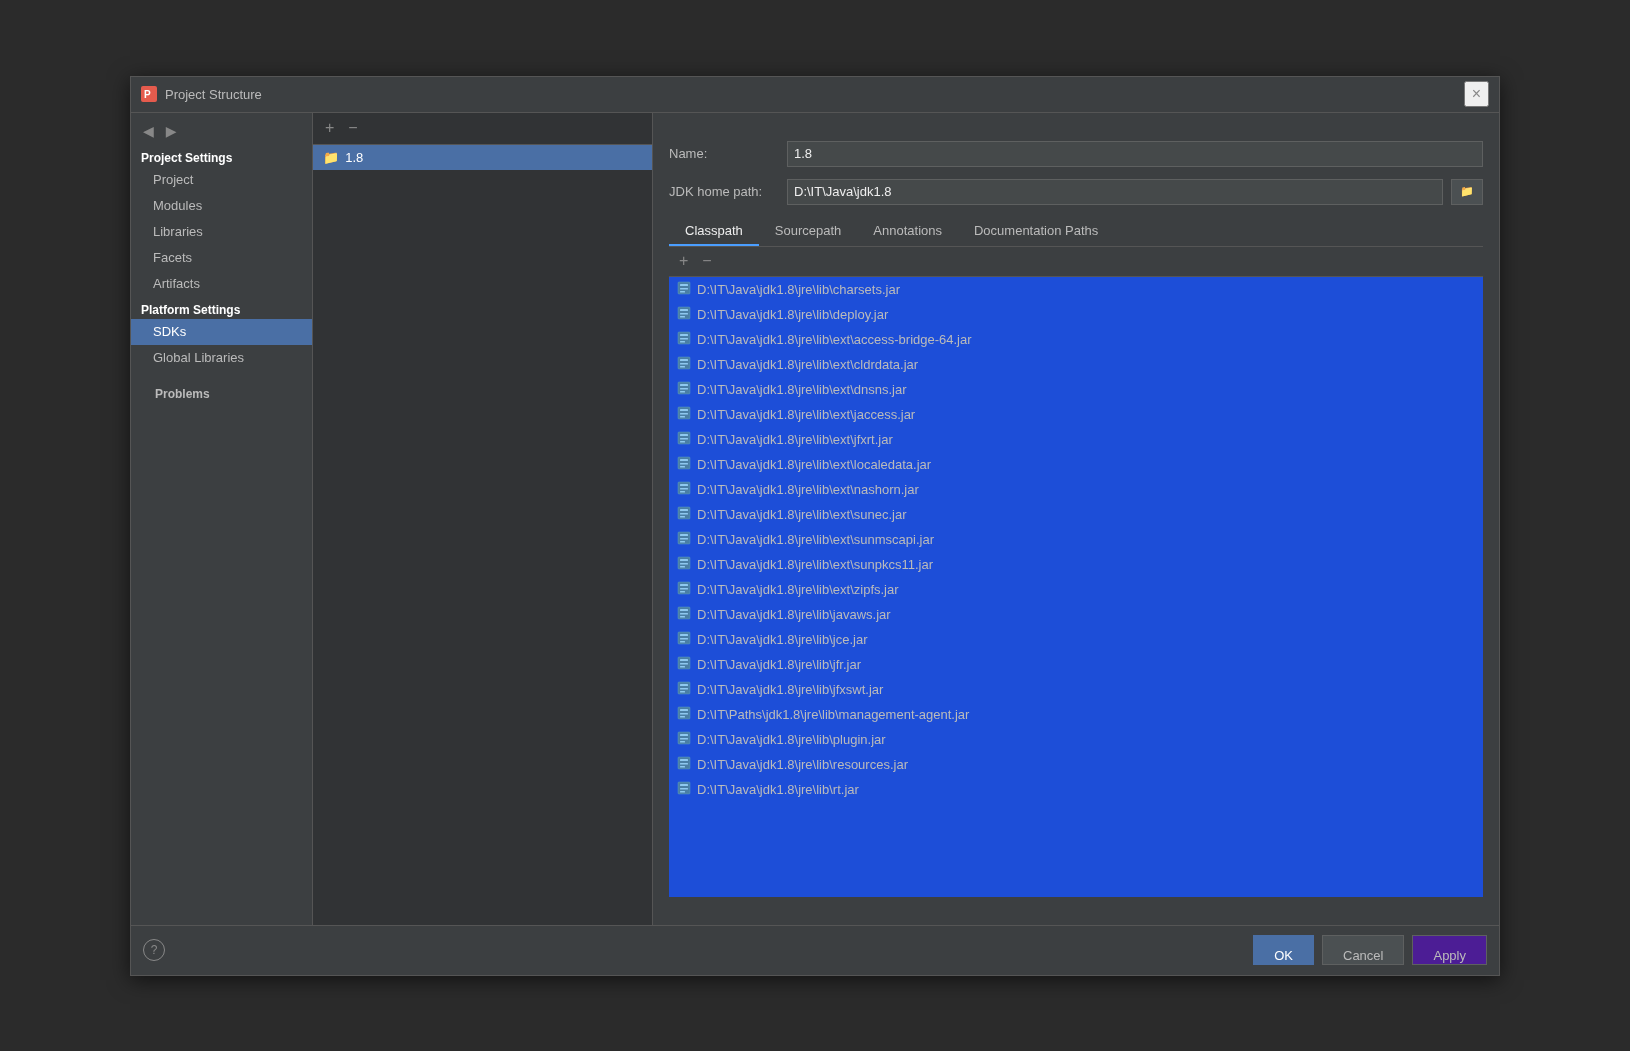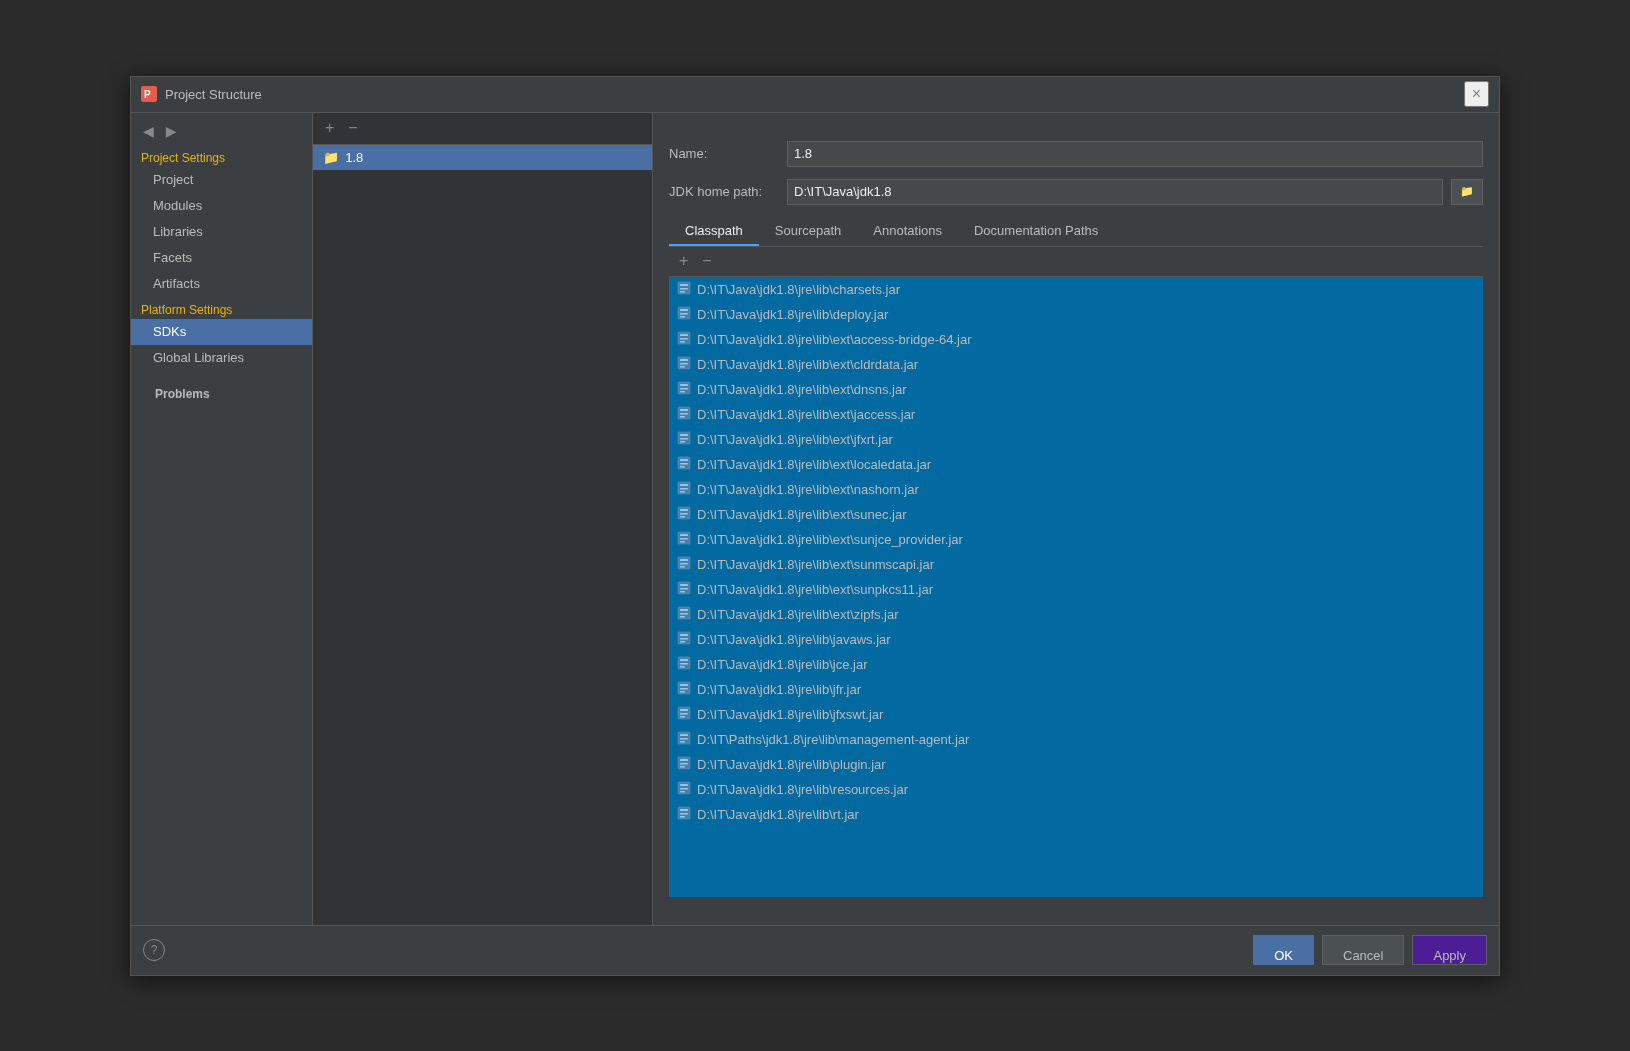--- a/index.html
+++ b/index.html
@@ -76,22 +76,22 @@
       background: none;
       border: none;
       color: #888;
       cursor: pointer;
       font-size: 14px;
       padding: 2px 4px;
     }
     .sidebar-section-label {
       padding: 6px 10px 2px 10px;
       font-size: 12px;
-      font-weight: normal;
-      color: #eab308;
+      font-weight: bold;
+      color: #ffffff;
     }
     .sidebar-item {
       padding: 4px 10px 4px 22px;
       cursor: pointer;
       color: #bbbbbb;
       font-size: 13px;
       height: 26px;
       display: flex;
       align-items: center;
       text-align: center;
@@ -219,21 +219,21 @@
       background: none;
       border: none;
       color: #888;
       cursor: pointer;
       font-size: 16px;
       padding: 1px 4px;
     }
     .classpath-list {
       flex: 1;
       overflow-y: auto;
-      background: #0369a1;
+      background: #1d4ed8;
     }
     .classpath-item {
       display: flex;
       align-items: center;
       padding: 4px 8px;
       gap: 6px;
       cursor: pointer;
     }
     .classpath-icon {
       color: #6d9fc2;
@@ -506,31 +506,20 @@
   </div>
             <div class="classpath-item">
     <span class="classpath-icon">
       <svg width="14" height="14" viewBox="0 0 14 14">
         <rect x="1" y="1" width="12" height="12" rx="1" fill="#4a7fa5" stroke="#5a9fc5" stroke-width="0.5"></rect>
         <rect x="3" y="3" width="8" height="2" fill="#8ec8f0" rx="0.5"></rect>
         <rect x="3" y="7" width="8" height="1.5" fill="#8ec8f0" rx="0.5"></rect>
         <rect x="3" y="10" width="5" height="1.5" fill="#8ec8f0" rx="0.5"></rect>
       </svg>
     </span>
-    <span class="classpath-text">D:\IT\Java\jdk1.8\jre\lib\ext\sunjce_provider.jar</span>
-  </div>
-            <div class="classpath-item">
-    <span class="classpath-icon">
-      <svg width="14" height="14" viewBox="0 0 14 14">
-        <rect x="1" y="1" width="12" height="12" rx="1" fill="#4a7fa5" stroke="#5a9fc5" stroke-width="0.5"></rect>
-        <rect x="3" y="3" width="8" height="2" fill="#8ec8f0" rx="0.5"></rect>
-        <rect x="3" y="7" width="8" height="1.5" fill="#8ec8f0" rx="0.5"></rect>
-        <rect x="3" y="10" width="5" height="1.5" fill="#8ec8f0" rx="0.5"></rect>
-      </svg>
-    </span>
     <span class="classpath-text">D:\IT\Java\jdk1.8\jre\lib\ext\sunmscapi.jar</span>
   </div>
             <div class="classpath-item">
     <span class="classpath-icon">
       <svg width="14" height="14" viewBox="0 0 14 14">
         <rect x="1" y="1" width="12" height="12" rx="1" fill="#4a7fa5" stroke="#5a9fc5" stroke-width="0.5"></rect>
         <rect x="3" y="3" width="8" height="2" fill="#8ec8f0" rx="0.5"></rect>
         <rect x="3" y="7" width="8" height="1.5" fill="#8ec8f0" rx="0.5"></rect>
         <rect x="3" y="10" width="5" height="1.5" fill="#8ec8f0" rx="0.5"></rect>
       </svg>

